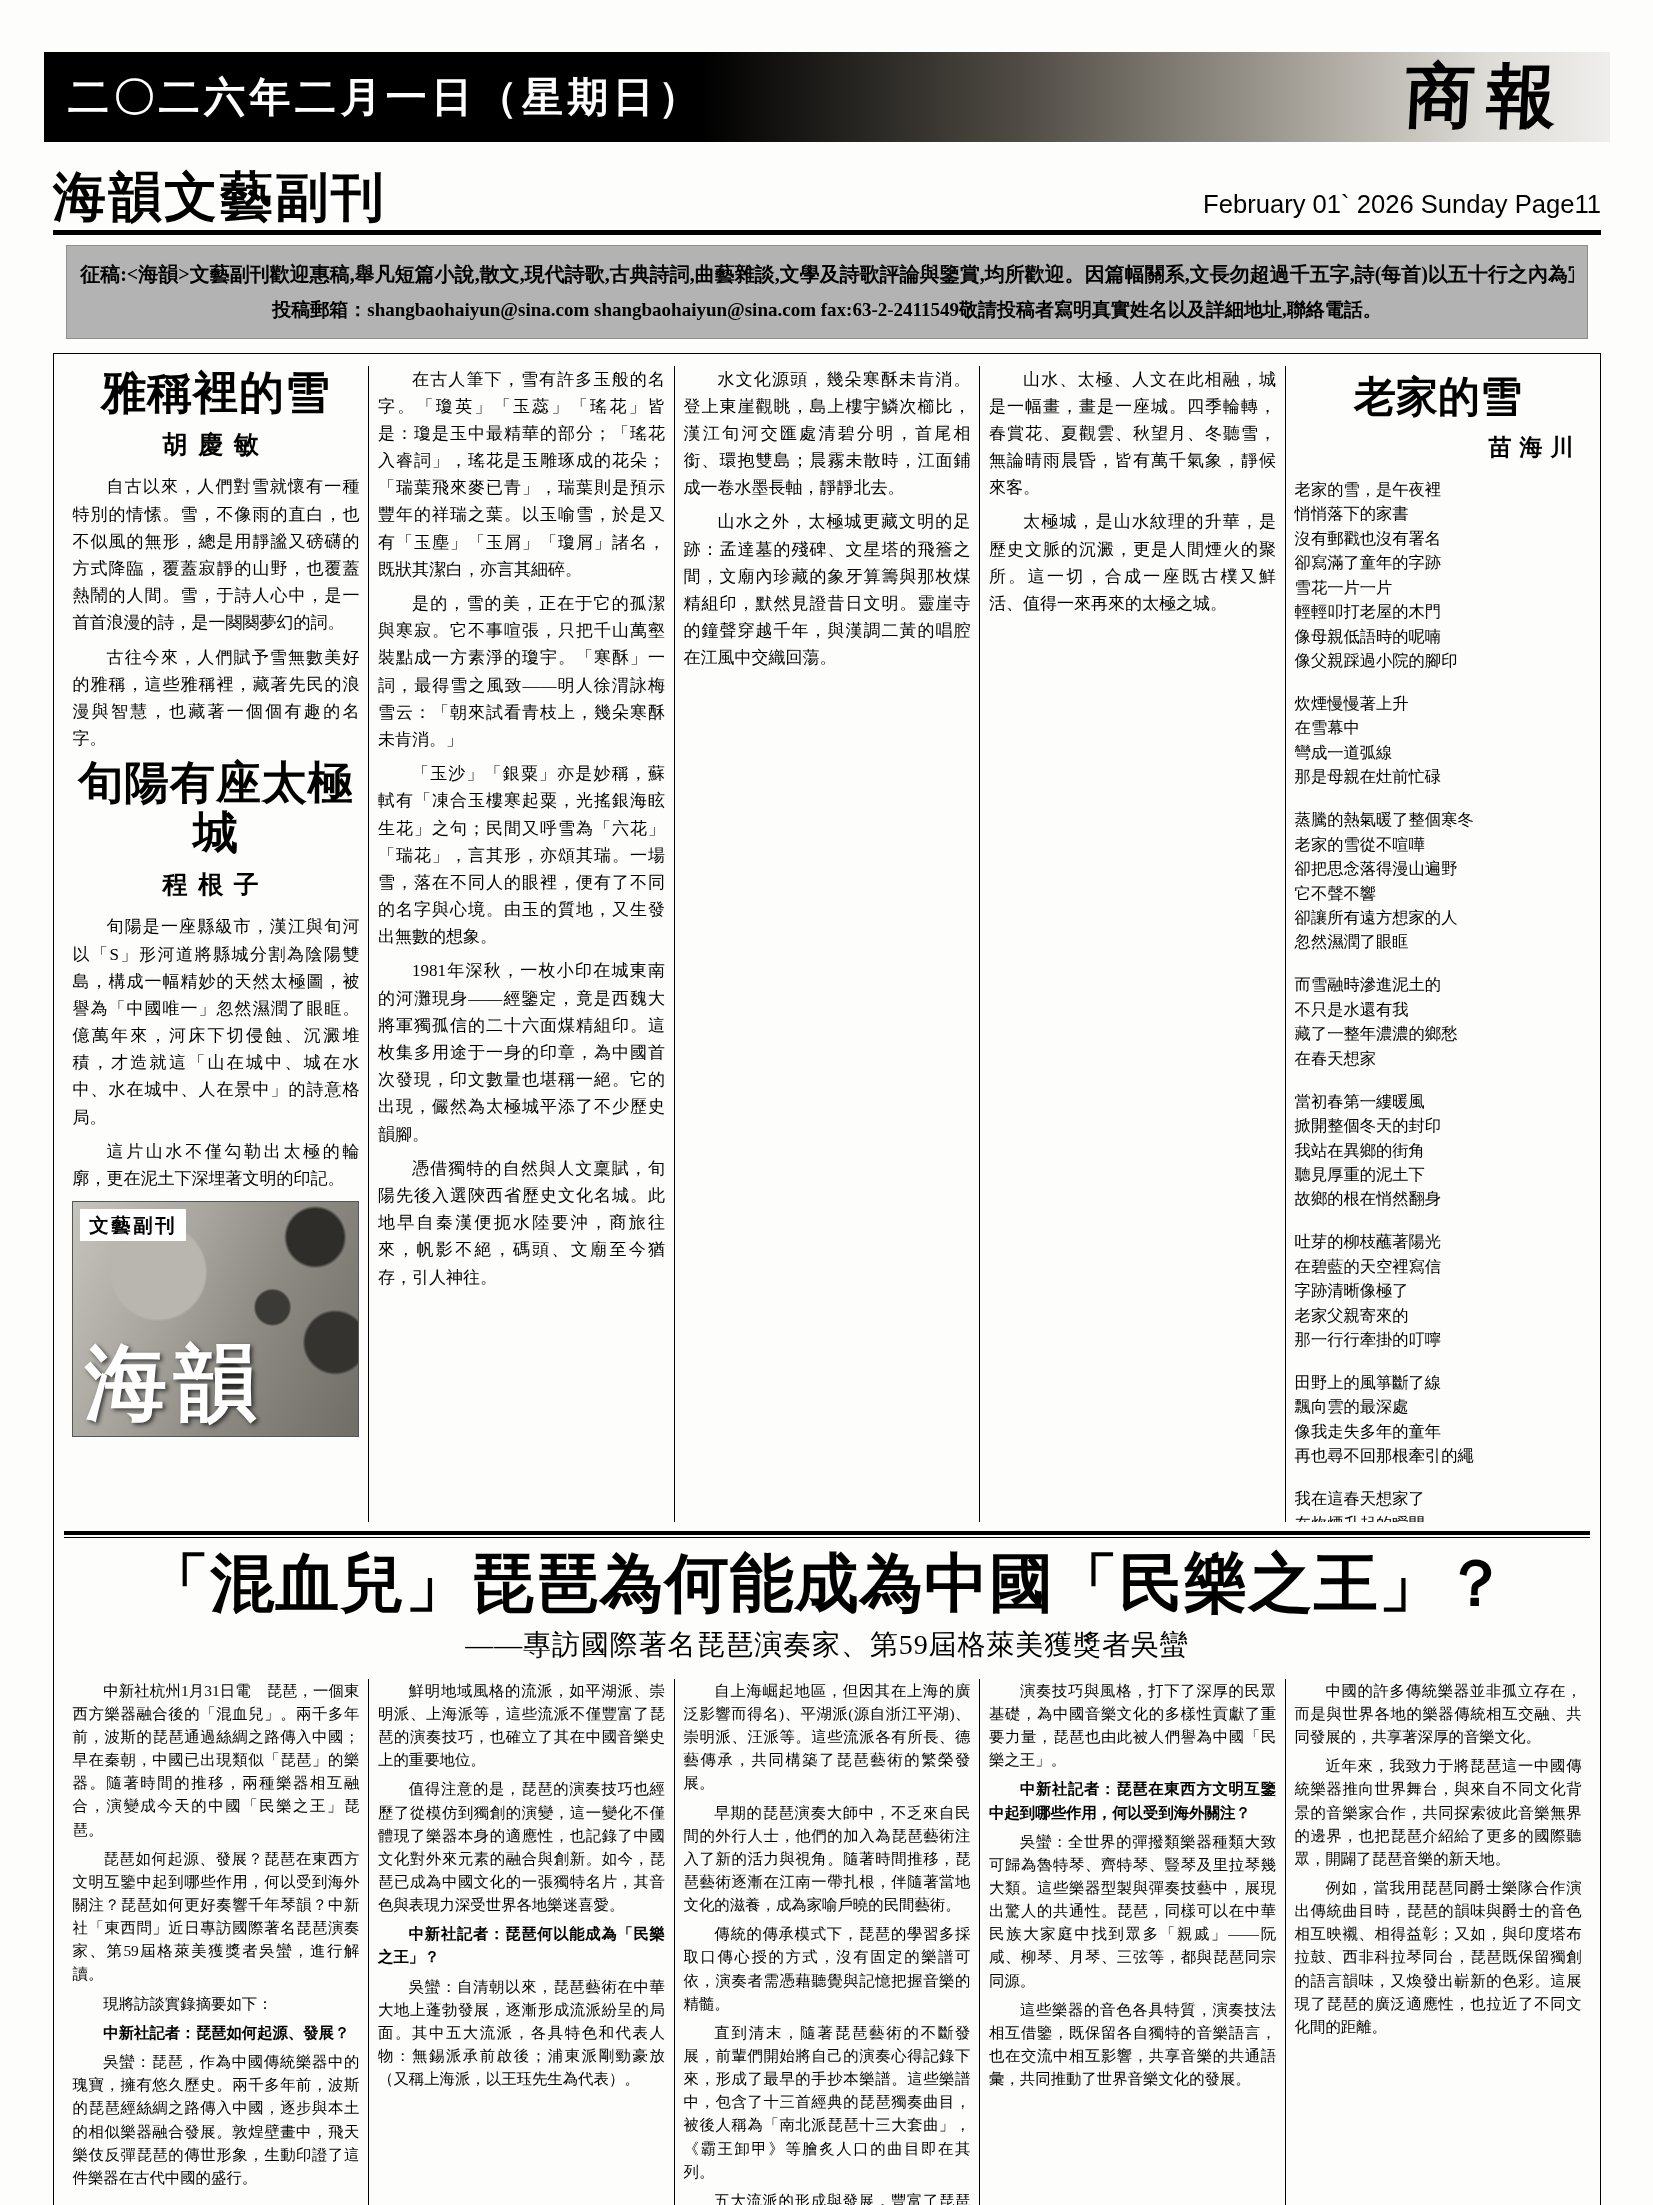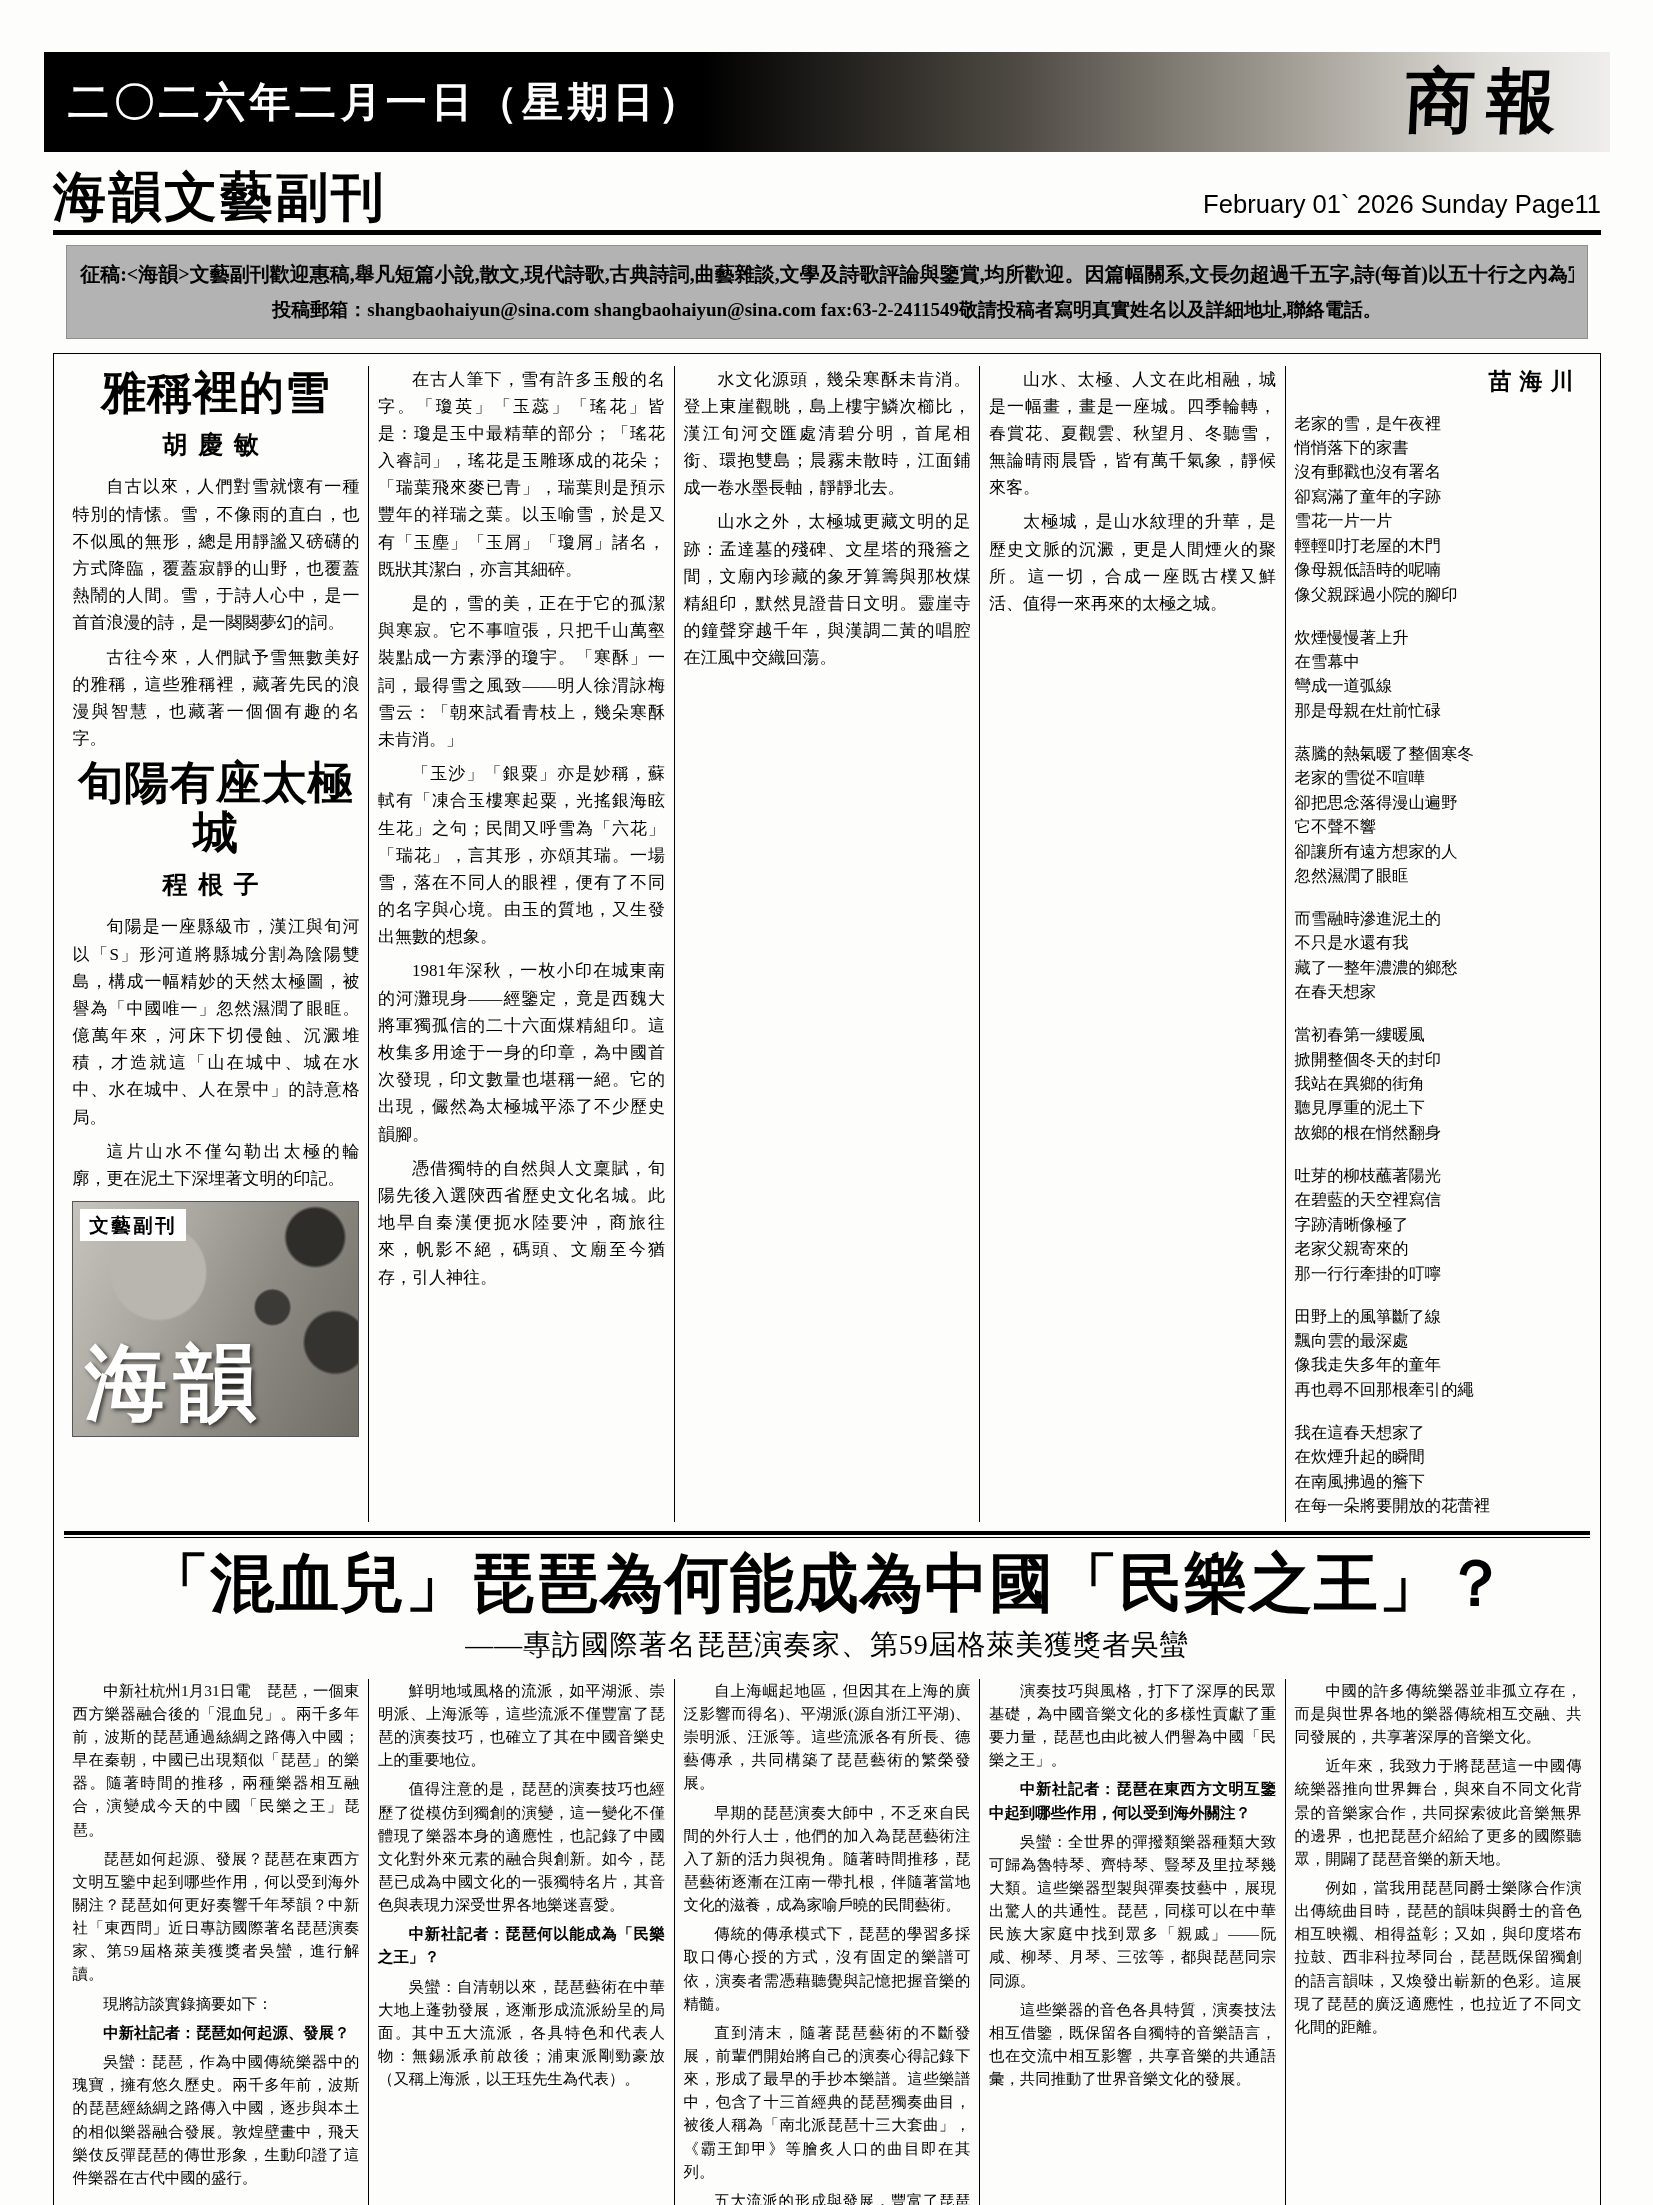--- a/index.html
+++ b/index.html
@@ -1,20 +1,20 @@
 <!DOCTYPE html>
 <html style="font-size:7px"><head>
 <meta charset="utf-8">
 <style>
   html,body{margin:0;padding:0;background:#e9e9e9;}
   .page{position:relative;width:1654px;height:2911px;margin:0 auto;background:#fdfdfc;
         font-family:"Liberation Serif","DejaVu Serif",serif;color:#000;overflow:hidden;}
 
   
-  .topbar{position:absolute;left:44px;right:44px;top:52px;height:100px;
+  .topbar{position:absolute;left:44px;right:44px;top:52px;height:90px;
           background:linear-gradient(90deg,#000 0%,#000 42%,#4e4a43 62%,#9b968d 78%,#dddbd6 92%,#efeeec 100%);
           display:flex;align-items:center;justify-content:space-between;padding:0 24px;box-sizing:border-box;}
   .topbar-date{color:#fff;font-size:41px;font-weight:bold;letter-spacing:4.4px;white-space:nowrap;}
   .topbar-brand{color:#000;font-size:70px;font-weight:900;letter-spacing:11.5px;margin-right:17.6px;
                 transform:skewX(-3deg);white-space:nowrap;}
 
   
   .header-row{position:absolute;left:53px;right:53px;top:155px;height:69px;
               display:flex;align-items:flex-end;justify-content:space-between;
               border-bottom:5.3px solid #000;padding-bottom:6.2px;box-sizing:content-box;}
@@ -122,20 +122,21 @@
         <p>水文化源頭，幾朵寒酥未肯消。登上東崖觀眺，島上樓宇鱗次櫛比，漢江旬河交匯處清碧分明，首尾相銜、環抱雙島；晨霧未散時，江面鋪成一卷水墨長軸，靜靜北去。</p>
         <p>山水之外，太極城更藏文明的足跡：孟達墓的殘碑、文星塔的飛簷之間，文廟內珍藏的象牙算籌與那枚煤精組印，默然見證昔日文明。靈崖寺的鐘聲穿越千年，與漢調二黃的唱腔在江風中交織回蕩。</p>
       </div>
 
       <div class="col">
         <p>山水、太極、人文在此相融，城是一幅畫，畫是一座城。四季輪轉，春賞花、夏觀雲、秋望月、冬聽雪，無論晴雨晨昏，皆有萬千氣象，靜候來客。</p>
         <p>太極城，是山水紋理的升華，是歷史文脈的沉澱，更是人間煙火的聚所。這一切，合成一座既古樸又鮮活、值得一來再來的太極之城。</p>
       </div>
 
       <div class="col">
+        <div class="poem-title">老家的雪</div>
         <div class="poem-author">苗海川</div>
         <div class="stanza">老家的雪，是午夜裡
 悄悄落下的家書
 沒有郵戳也沒有署名
 卻寫滿了童年的字跡
 雪花一片一片
 輕輕叩打老屋的木門
 像母親低語時的呢喃
 像父親踩過小院的腳印</div>
         <div class="stanza">炊煙慢慢著上升

